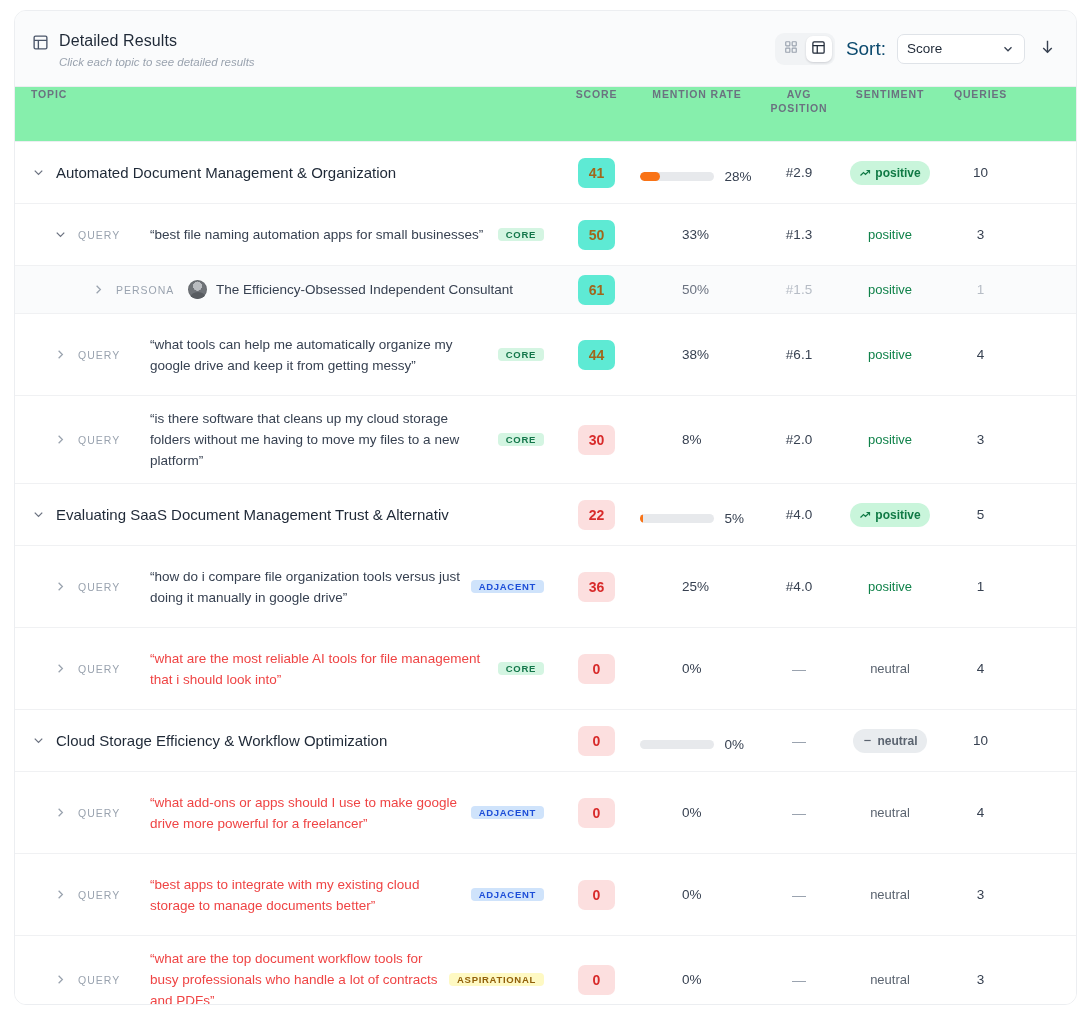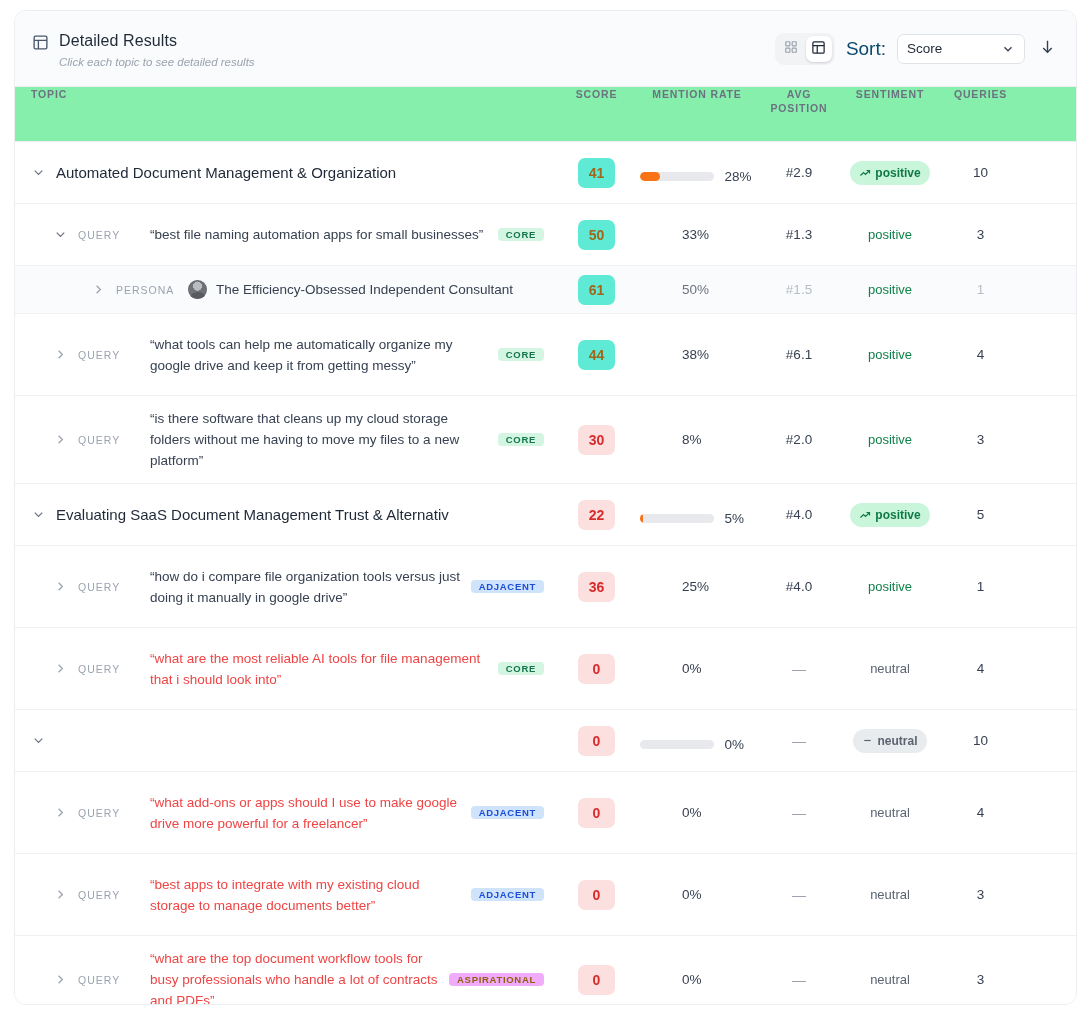--- a/index.html
+++ b/index.html
@@ -111,21 +111,21 @@
   .qtext.zero { color: #ef4444; }
   .persona-name { font-size: 13.5px; color: #374151; line-height: 20px; }
 
   .badge {
     font-size: 9.5px; font-weight: bold; letter-spacing: .7px;
     padding: 1px 8px; border-radius: 4px; white-space: nowrap;
     flex: 0 0 auto;
   }
   .badge.core       { background: #d4f5e2; color: #13764a; }
   .badge.adjacent   { background: #cfe3fb; color: #1d4ed8; }
-  .badge.aspirational { background: #f0abfc; color: #92600a; }
+  .badge.aspirational { background: #fef9c3; color: #92600a; }
 
   .score {
     min-width: 37px; height: 30px; border-radius: 7px;
     display: inline-flex; align-items: center; justify-content: center;
     font-size: 14px; font-weight: bold; padding: 0 8px;
   }
   .score.yellow { background: #5eead4; color: #a1661b; }
   .score.red    { background: #fcdfdf; color: #d82b2b; }
 
   .bar-wrap { display: flex; align-items: center; gap: 11px; margin-top: 8px; }
@@ -493,20 +493,21 @@
           <span class="qcount">4</span>
         </div>
       </div>
       <div class="row topic">
         <div class="cell topicc col-topic" style="padding-left:16px">
           <span class="chev down">
             <svg width="15" height="15" viewBox="0 0 24 24" fill="none" stroke="currentColor" stroke-width="2">
               <polyline points="6 9 12 15 18 9"></polyline>
             </svg>
           </span>
+          <span class="topic-title">Cloud Storage Efficiency &amp; Workflow Optimization</span>
         </div>
         <div class="cell col-score">
           <span class="score red">0</span>
         </div>
         <div class="cell col-rate">
           <div class="bar-wrap">
             <div class="bar">
               <i style="width:0%"></i>
             </div>
             <span class="pct">0%</span>

